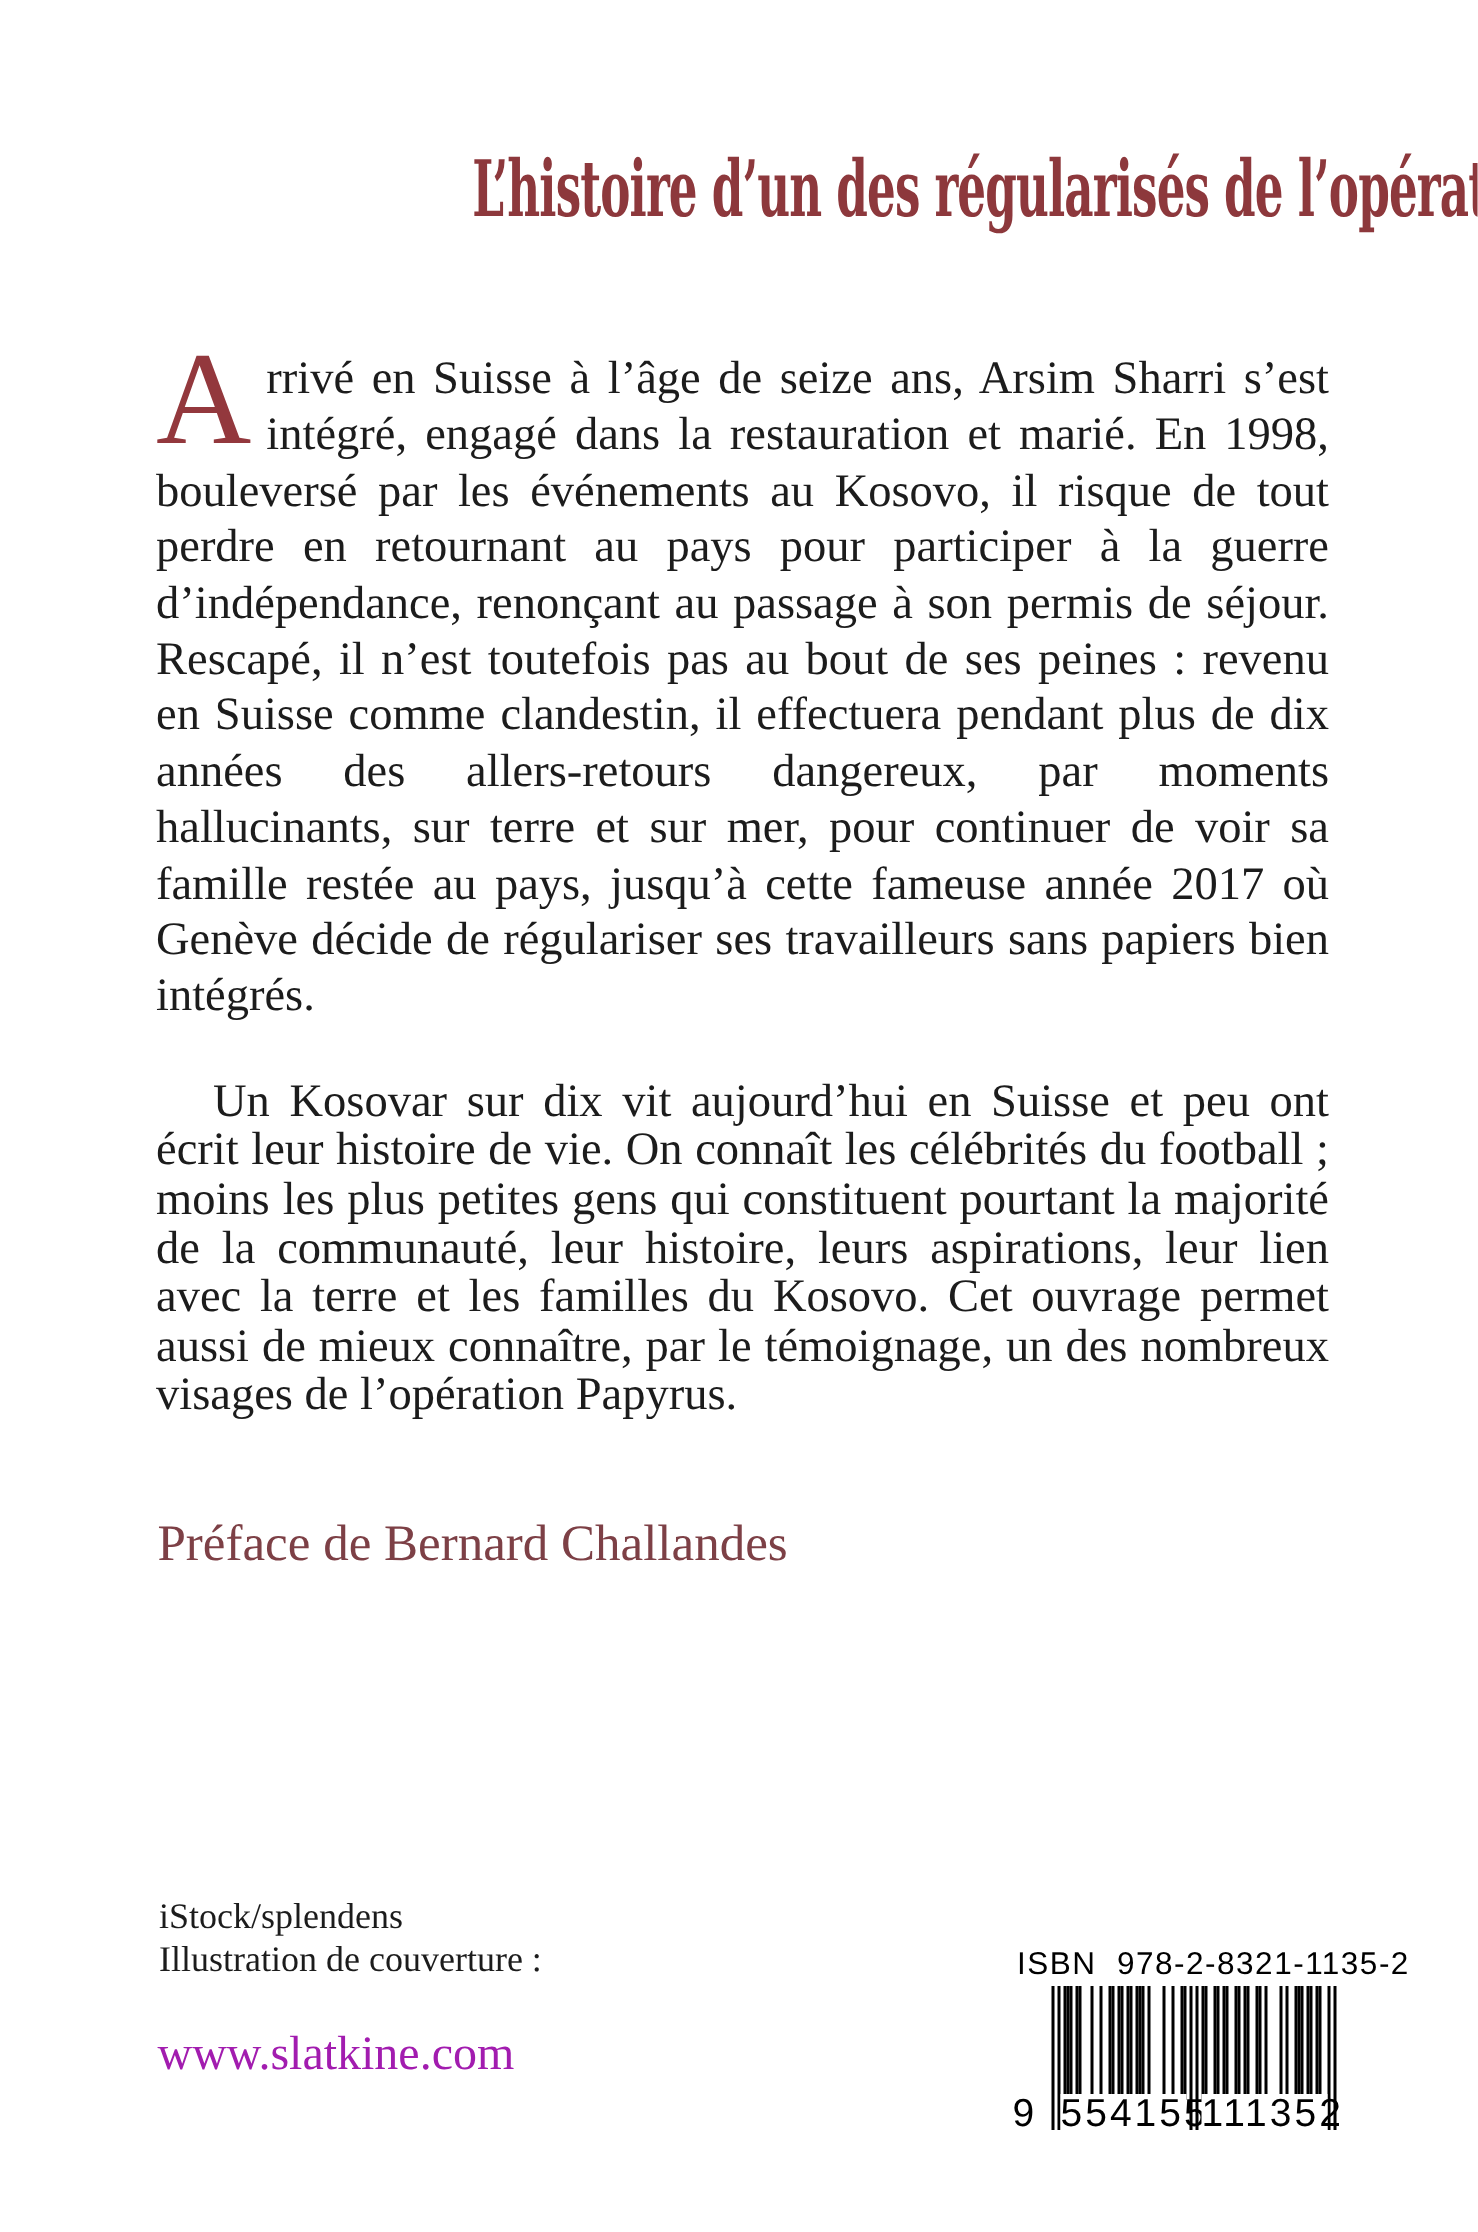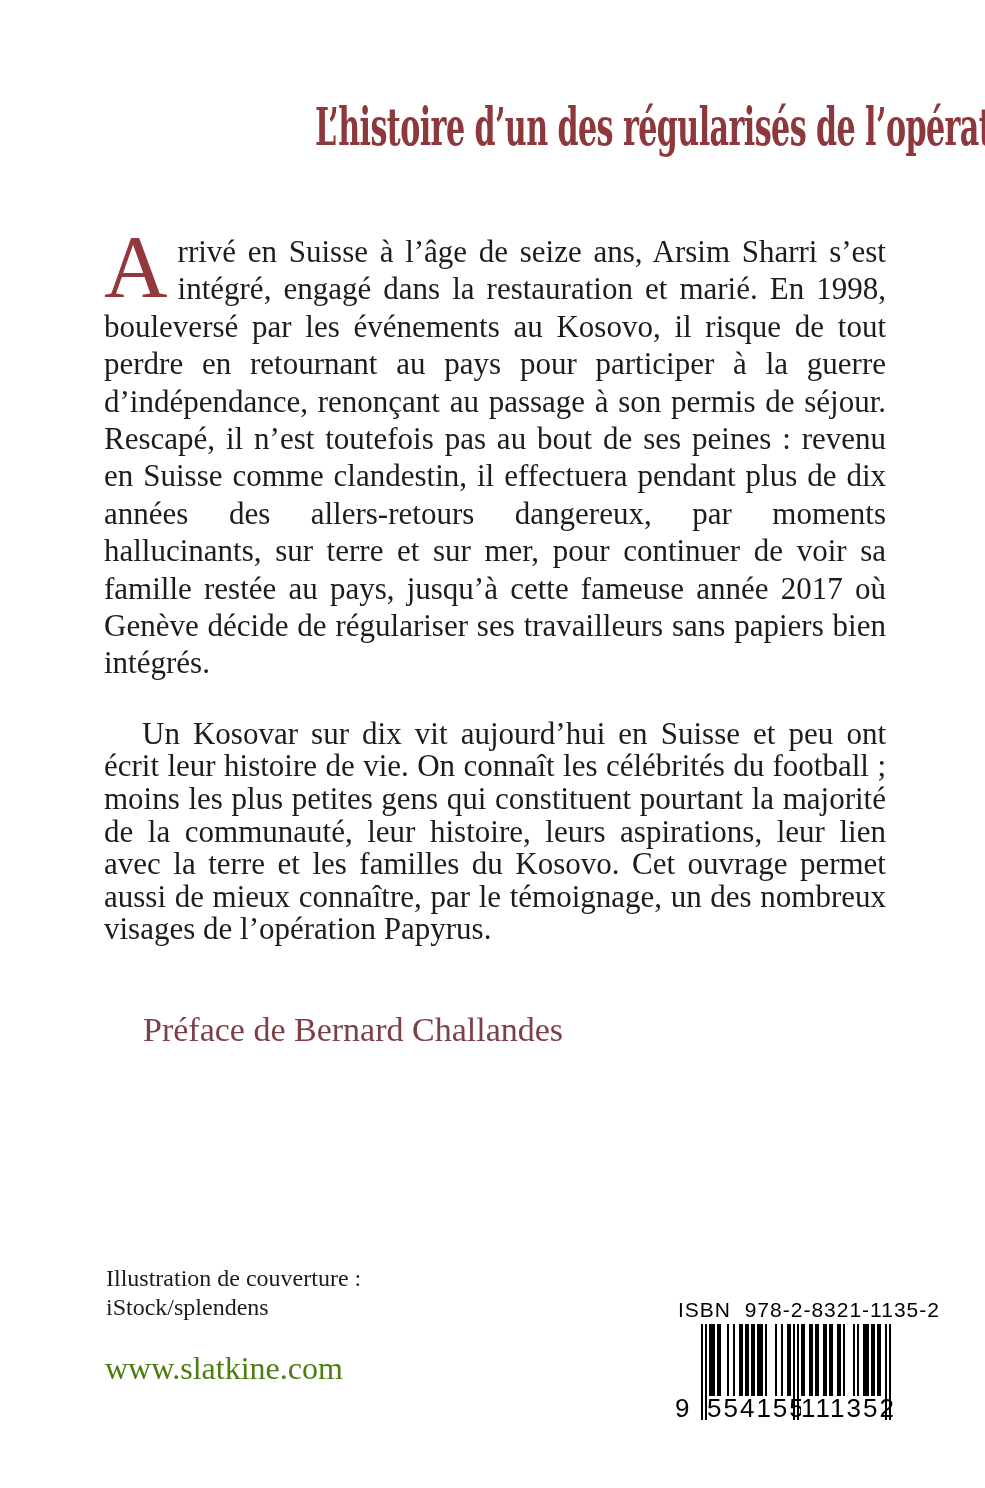--- a/index.html
+++ b/index.html
@@ -19,21 +19,21 @@
   .body-block { position: absolute; left: 104px; top: 233px; width: 782px;
                 color: #1c1c1c; }
   .para1 { margin: 0; font-size: 31px; line-height: 37.4px; text-align: justify; }
   .dropcap { float: left; font-size: 88px; line-height: 64px; padding-top: 2px;
              margin: 0 10px 0 0; font-weight: normal; }
   .para2 { margin: 36px 0 0 0; font-size: 31px; line-height: 32.6px;
            text-align: justify; text-indent: 38px; }
 
   
   .preface { position: absolute; left: 105px; top: 1008px; font-size: 34px;
-             line-height: 44px; margin-left: 38px; }
+             line-height: 44px; }
 
   
   .illus-credit { position: absolute; left: 106px; top: 1264px; font-size: 24px;
                   line-height: 29px; color: #1c1c1c; }
   .website { position: absolute; left: 105px; top: 1348px; font-size: 32px;
              line-height: 40px; }
 
   
   .barcode-block { position: absolute; left: 678px; top: 1260px; width: 236px;
                    text-align: center; }
@@ -64,25 +64,25 @@
   </div>
 
   <div class="body-block">
     <p class="para1"><span class="dropcap" style="color: rgb(147, 56, 61);">A</span><span>rrivé en Suisse à l’âge de seize ans, Arsim Sharri s’est intégré, engagé dans la restauration et marié. En 1998, bouleversé par les événements au Kosovo, il risque de tout perdre en retournant au pays pour participer à la guerre d’indépendance, renonçant au passage à son permis de séjour. Rescapé, il n’est toutefois pas au bout de ses peines&nbsp;: revenu en Suisse comme clandestin, il effectuera pendant plus de dix années des allers-retours dangereux, par moments hallucinants, sur terre et sur mer, pour continuer de voir sa famille restée au pays, jusqu’à cette fameuse année 2017 où Genève décide de régulariser ses travailleurs sans papiers bien intégrés.</span></p>
     <p class="para2">Un Kosovar sur dix vit aujourd’hui en Suisse et peu ont écrit leur histoire de vie. On connaît les célébrités du football&nbsp;; moins les plus petites gens qui constituent pourtant la majorité de la communauté, leur histoire, leurs aspirations, leur lien avec la terre et les familles du Kosovo. Cet ouvrage permet aussi de mieux connaître, par le témoignage, un des nombreux visages de l’opération Papyrus.</p>
   </div>
 
   <div class="preface" style="color: rgb(125, 64, 70);">Préface de Bernard Challandes</div>
 
   <div class="illus-credit">
+    <div>iStock/splendens</div>
     <div>Illustration de couverture&nbsp;:</div>
-    <div>iStock/splendens</div>
   </div>
 
-  <div class="website" style="color: #4d7c0f;">www.slatkine.com</div>
+  <div class="website" style="color: #a21caf;">www.slatkine.com</div>
 
   <div class="barcode-block">
     <div class="isbn-label">ISBN&nbsp;&nbsp;978-2-8321-1135-2</div>
     <div class="bars">
       <div>
           <div class="bc-bar tall" style="left: 0px; width: 2px; background: rgb(0, 0, 0);"></div>
           <div class="bc-bar tall" style="left: 4px; width: 2px; background: rgb(0, 0, 0);"></div>
           <div class="bc-bar" style="left: 8px; width: 2px; background: rgb(0, 0, 0);"></div>
           <div class="bc-bar" style="left: 10px; width: 2px; background: rgb(0, 0, 0);"></div>
           <div class="bc-bar" style="left: 12px; width: 2px; background: rgb(0, 0, 0);"></div>

